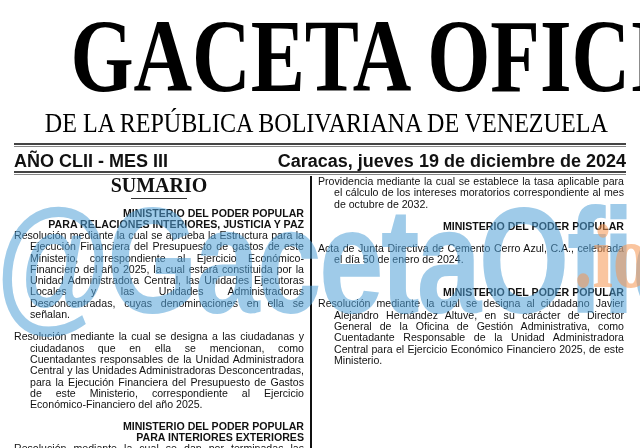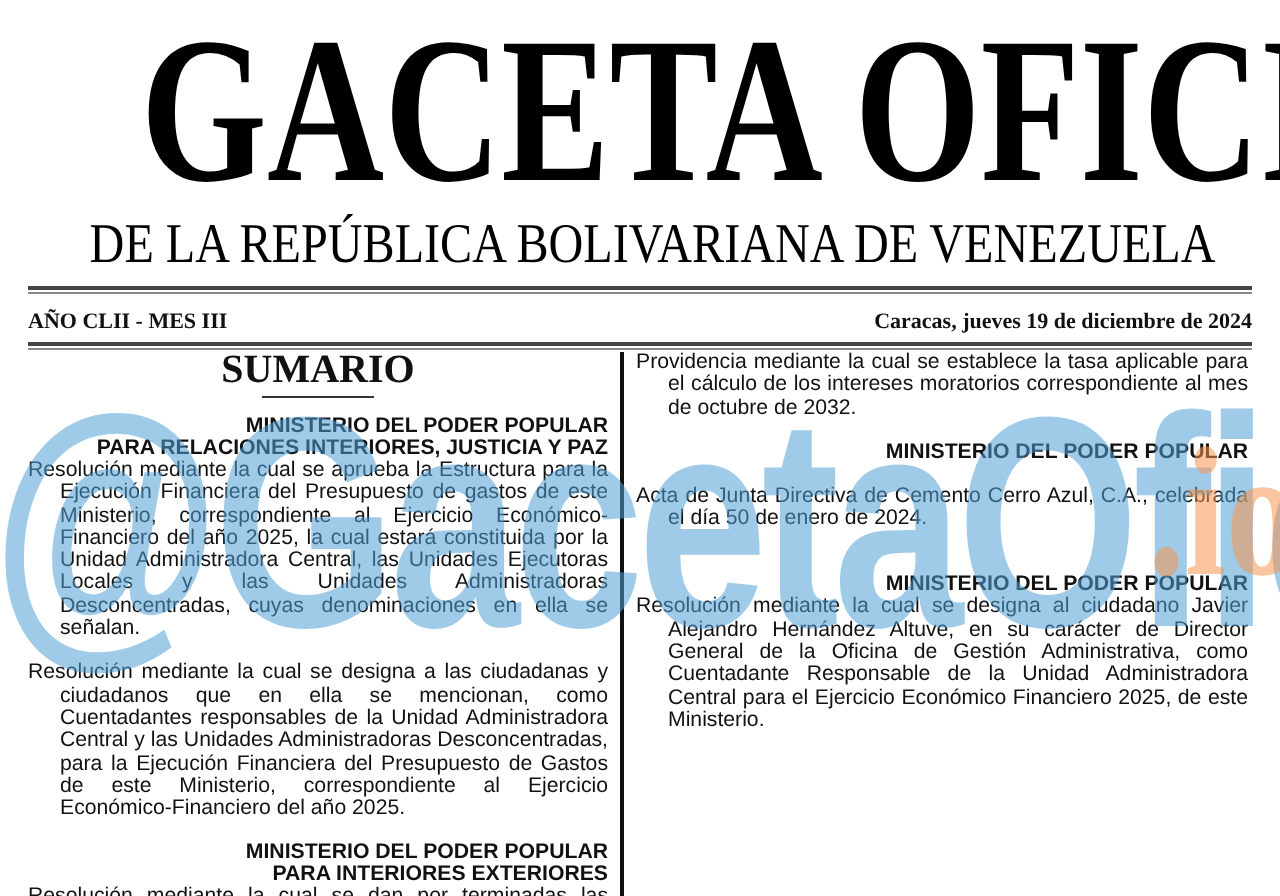--- a/index.html
+++ b/index.html
@@ -22,21 +22,21 @@
     font-family: "Liberation Serif", serif;
     font-size: 28px; line-height: 30px; white-space: nowrap; color: #000;
     transform: scaleX(0.86); transform-origin: center top;
   }
 
   .rule { position: absolute; left: 14px; width: 612px; border-top: 1px solid #555; }
   .rule.double { height: 4px; border-top: 2px solid #444; border-bottom: 1px solid #888; }
 
   .dateline {
     position: absolute; left: 14px; top: 152px; width: 612px; height: 18px;
-    font-family: Liberation Serif, serif; font-weight: bold; font-size: 11px;
+    font-family: Liberation Sans, sans-serif; font-weight: bold; font-size: 18px;
     display: flex; justify-content: space-between; align-items: center;
     white-space: nowrap;
   }
   .dateline .center { font-weight: bold; text-align: right; }
 
   .col { position: absolute; top: 176px; font-size: 10.6px; line-height: 11.5px; }
   .col-left { left: 14px; width: 290px; }
   .col-right { left: 318px; width: 306px; top: 176px; }
   .divider { position: absolute; left: 310px; top: 176px; width: 2px; height: 272px; background: #111; }
 

